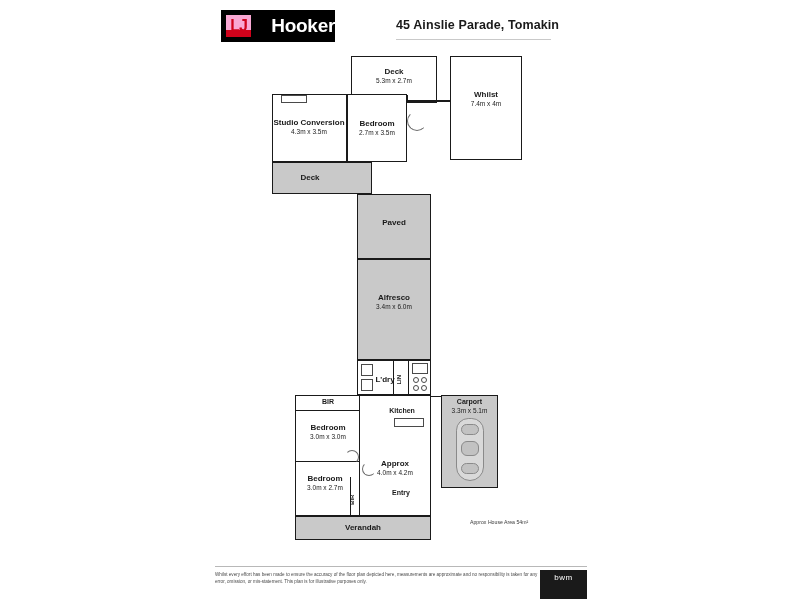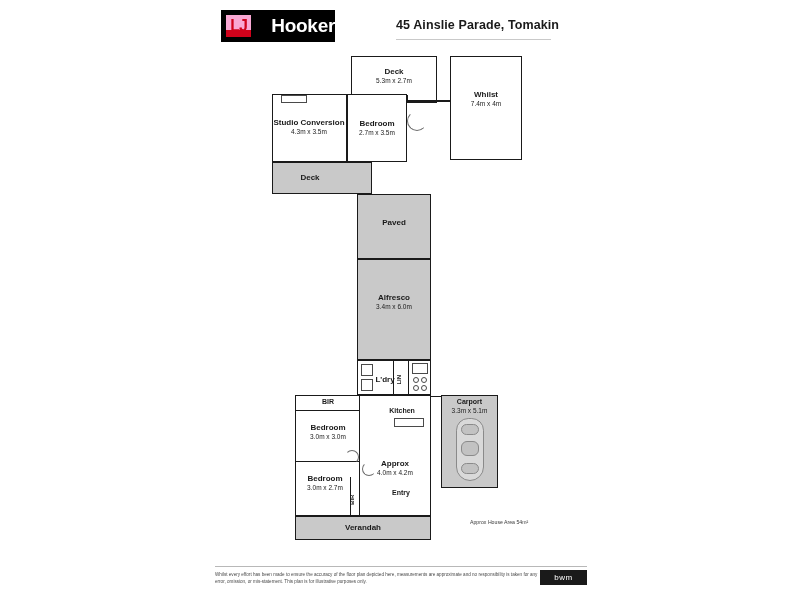--- a/index.html
+++ b/index.html
@@ -180,21 +180,21 @@
     top: 519px;
     font-size: 5.2px;
     color: #3a3a3a;
     white-space: nowrap;
   }
   .brand-box {
     position: absolute;
     left: 540px;
     top: 570px;
     width: 47px;
-    height: 15px;
+    height: 29px;
     background: #1a1a1a;
     color: #ffffff;
     font-size: 8px;
     line-height: 15px;
     text-align: center;
     letter-spacing: 0.5px;
   }
 </style>
 </head>
 <body>

